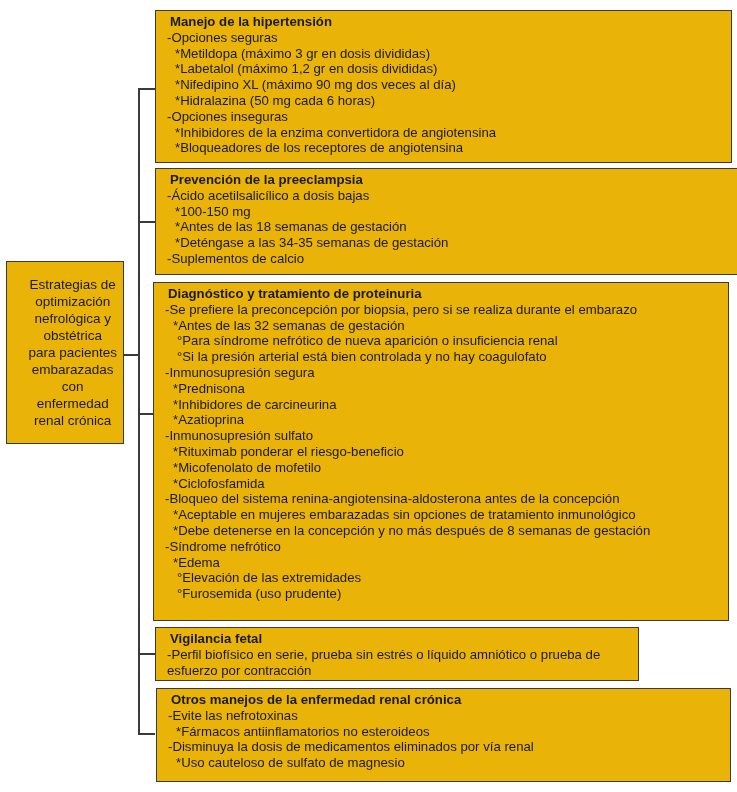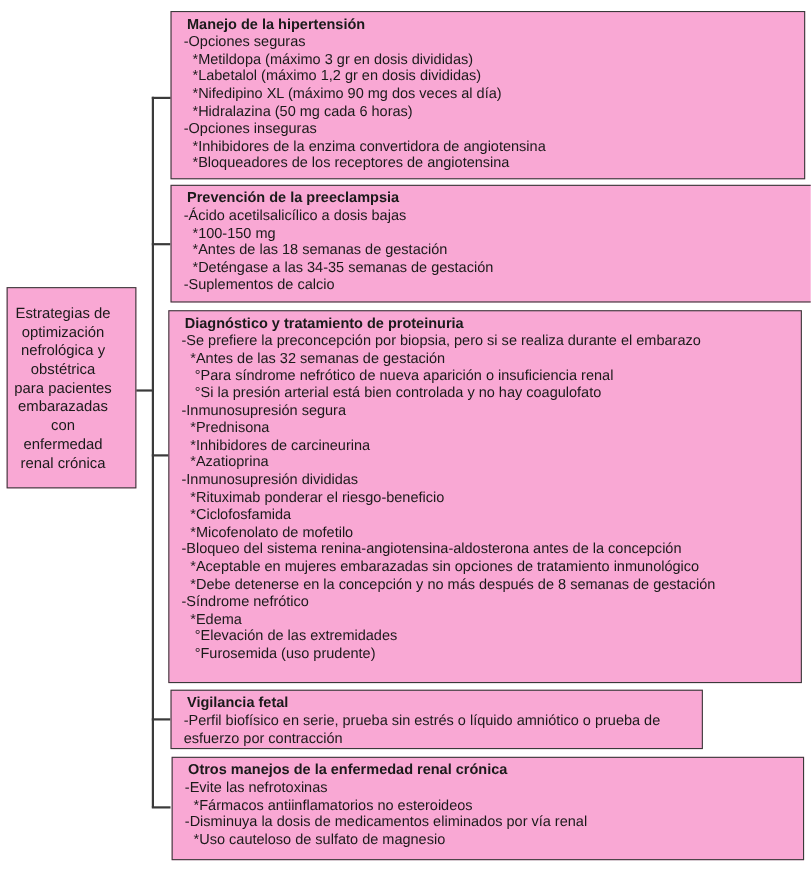--- a/index.html
+++ b/index.html
@@ -12,27 +12,27 @@
       height: 792px;
       position: relative;
       overflow: hidden;
       font-family: "Liberation Sans", sans-serif;
       color: #1a1a1a;
     }
     .box {
       position: absolute;
       border: 1.5px solid #3a3a3a;
       box-sizing: border-box;
-      background: #f9a8d4;
+      background: #eab308;
       overflow: hidden;
     }
     .root-box {
       display: flex;
       align-items: center;
-      justify-content: flex-start;
+      justify-content: flex-end;
       text-align: center;
       font-size: 13.5px;
       line-height: 17px;
       padding: 4px 6px;
     }
     .root-box span {
       display: block;
     }
     .branch {
       padding: 3px 6px 0 11px;
@@ -109,24 +109,24 @@
 <div class="box branch" style="left:153px; top:282px; width:576px; height:339px;">
   <span class="title">Diagnóstico y tratamiento de proteinuria</span>
   <span class="line lvl1">-Se prefiere la preconcepción por biopsia, pero si se realiza durante el embarazo</span>
   <span class="line lvl2">*Antes de las 32 semanas de gestación</span>
   <span class="line lvl3">°Para síndrome nefrótico de nueva aparición o insuficiencia renal</span>
   <span class="line lvl3">°Si la presión arterial está bien controlada y no hay coagulofato</span>
   <span class="line lvl1">-Inmunosupresión segura</span>
   <span class="line lvl2">*Prednisona</span>
   <span class="line lvl2">*Inhibidores de carcineurina</span>
   <span class="line lvl2">*Azatioprina</span>
-  <span class="line lvl1">-Inmunosupresión divididas</span>
+  <span class="line lvl1">-Inmunosupresión sulfato</span>
   <span class="line lvl2">*Rituximab ponderar el riesgo-beneficio</span>
+  <span class="line lvl2">*Micofenolato de mofetilo</span>
   <span class="line lvl2">*Ciclofosfamida</span>
-  <span class="line lvl2">*Micofenolato de mofetilo</span>
   <span class="line lvl1">-Bloqueo del sistema renina-angiotensina-aldosterona antes de la concepción</span>
   <span class="line lvl2">*Aceptable en mujeres embarazadas sin opciones de tratamiento inmunológico</span>
   <span class="line lvl2">*Debe detenerse en la concepción y no más después de 8 semanas de gestación</span>
   <span class="line lvl1">-Síndrome nefrótico</span>
   <span class="line lvl2">*Edema</span>
   <span class="line lvl3">°Elevación de las extremidades</span>
   <span class="line lvl3">°Furosemida (uso prudente)</span>
 </div>
 
 <div class="box branch" style="left:155px; top:627px; width:484px; height:54px;">

